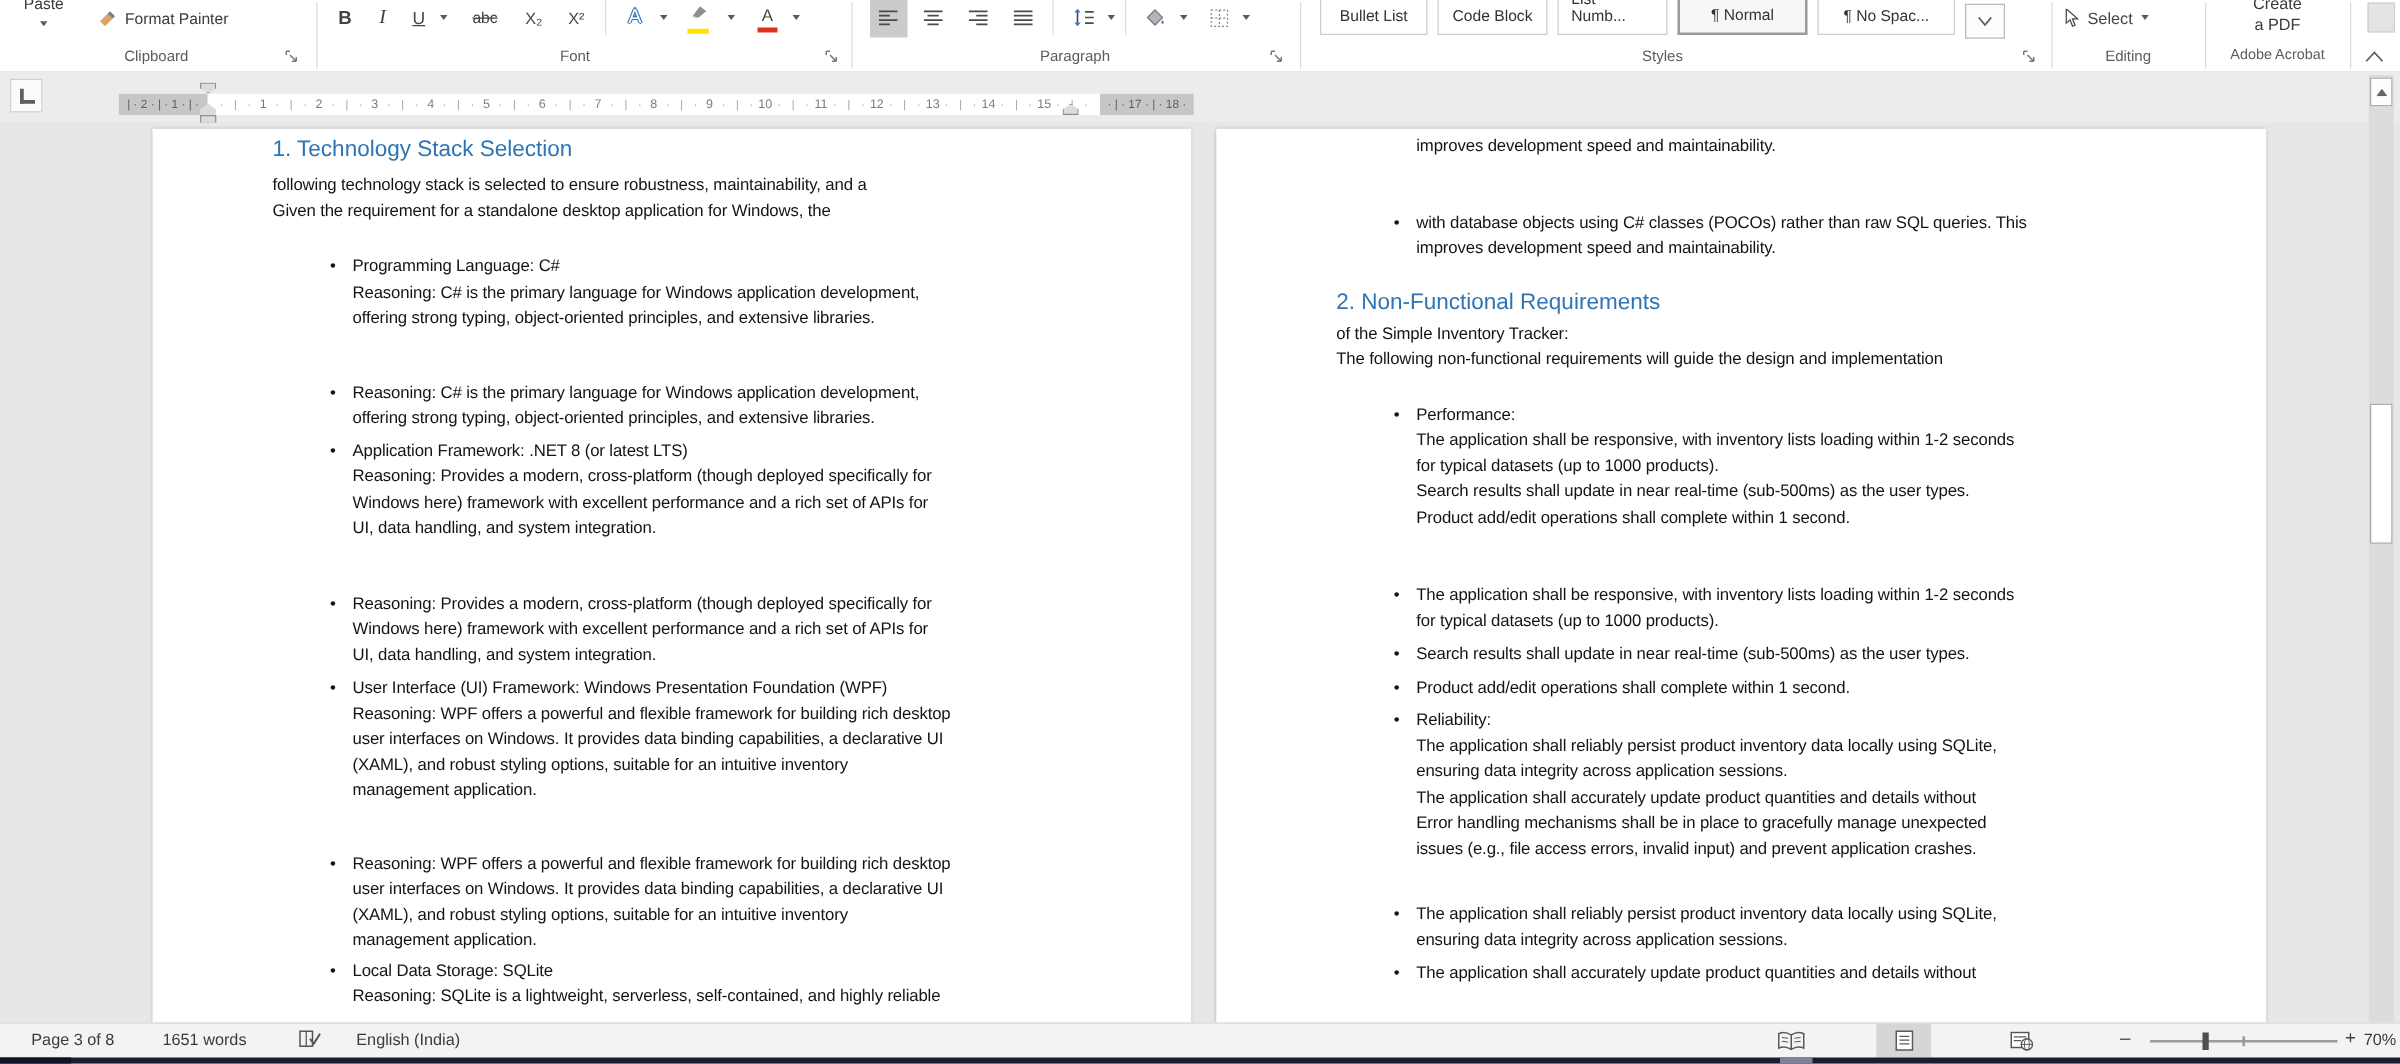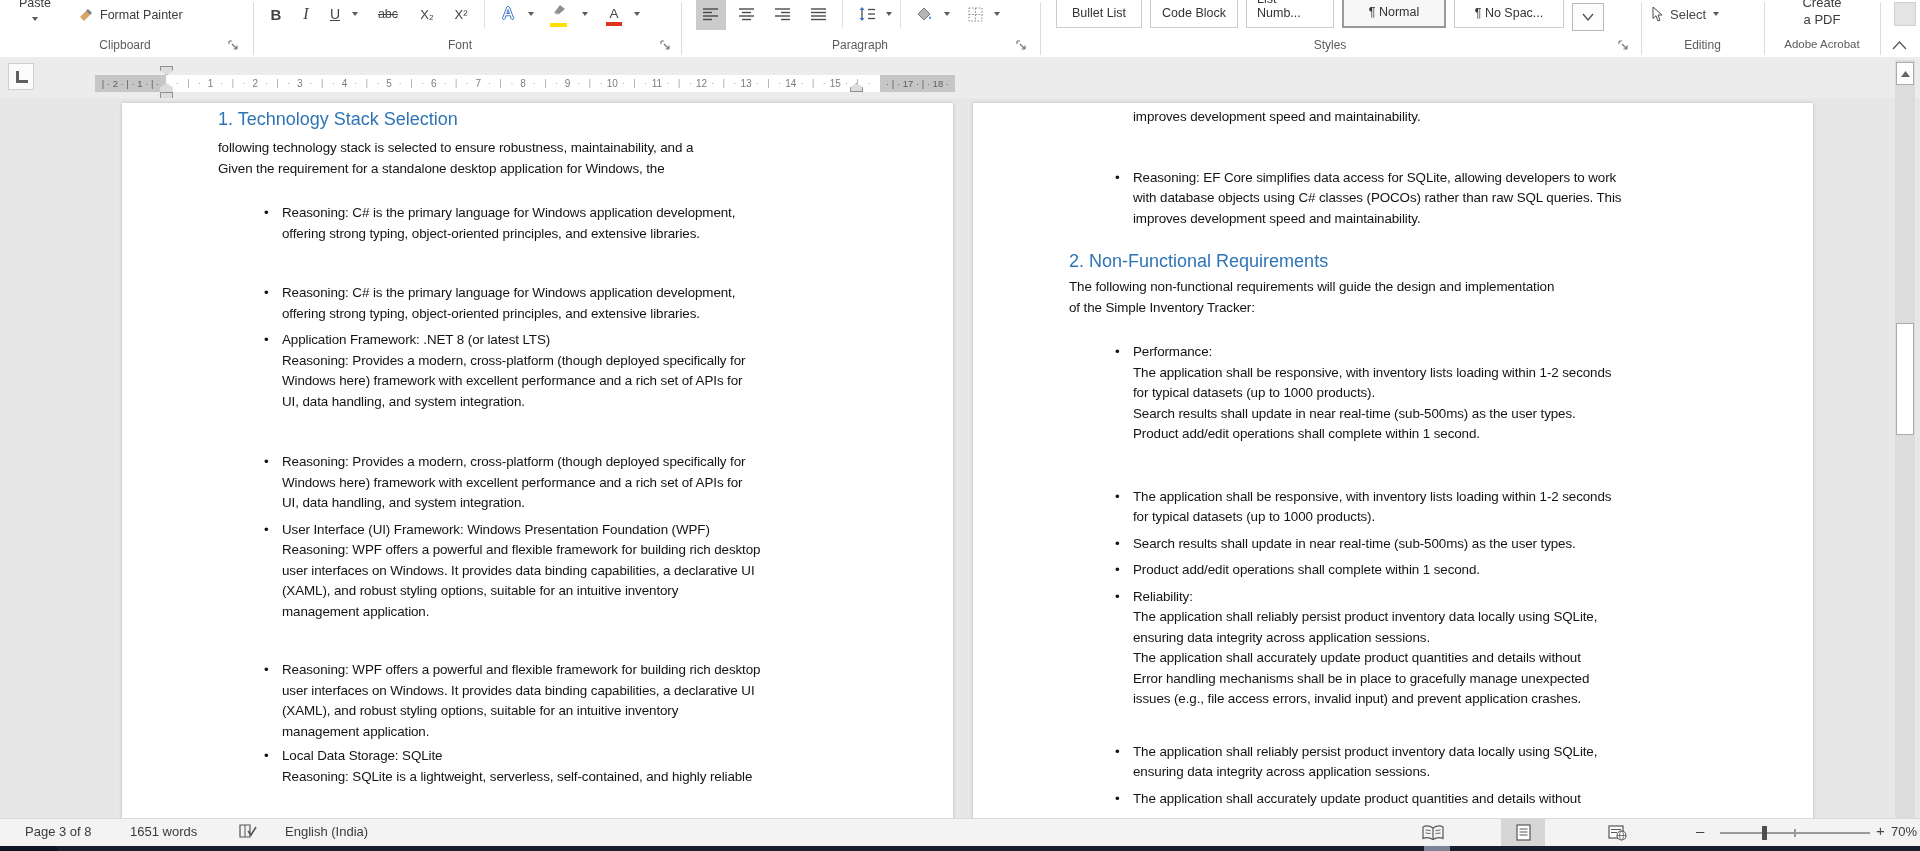--- a/index.html
+++ b/index.html
@@ -347,20 +347,21 @@
     <div class="page-inner" id="page-left">
         <div class="blk heading" style="margin-top: 4px;">
           <div class="ln">1. Technology Stack Selection</div>
         </div>
         <div class="blk para" style="margin-top: 7px;">
           <div class="ln">following technology stack is selected to ensure robustness, maintainability, and a</div>
           <div class="ln">Given the requirement for a standalone desktop application for Windows, the</div>
         </div>
         <div class="blk bullet" style="margin-top: 24px;">
           <span class="dot">•</span>
+          <div class="ln">Programming Language: C#</div>
           <div class="ln">Reasoning: C# is the primary language for Windows application development,</div>
           <div class="ln">offering strong typing, object-oriented principles, and extensive libraries.</div>
         </div>
         <div class="blk bullet" style="margin-top: 39px;">
           <span class="dot">•</span>
           <div class="ln">Reasoning: C# is the primary language for Windows application development,</div>
           <div class="ln">offering strong typing, object-oriented principles, and extensive libraries.</div>
         </div>
         <div class="blk bullet" style="margin-top: 6px;">
           <span class="dot">•</span>
@@ -397,30 +398,29 @@
         </div>
       </div>
   </div>
   <div class="page" style="left:973px;width:840px">
     <div class="page-inner" id="page-right">
         <div class="blk cont" style="margin-top: 4px;">
           <div class="ln">improves development speed and maintainability.</div>
         </div>
         <div class="blk bullet" style="margin-top: 40px;">
           <span class="dot">•</span>
-          <div class="ln">Reasoning: EF Core simplifies data access for SQLite, allowing developers to work</div>
           <div class="ln">with database objects using C# classes (POCOs) rather than raw SQL queries. This</div>
           <div class="ln">improves development speed and maintainability.</div>
         </div>
         <div class="blk heading" style="margin-top: 20px;">
           <div class="ln">2. Non-Functional Requirements</div>
         </div>
         <div class="blk para" style="margin-top: 4px;">
+          <div class="ln">of the Simple Inventory Tracker:</div>
           <div class="ln">The following non-functional requirements will guide the design and implementation</div>
-          <div class="ln">of the Simple Inventory Tracker:</div>
         </div>
         <div class="blk bullet" style="margin-top: 24px;">
           <span class="dot">•</span>
           <div class="ln">Performance:</div>
           <div class="ln">The application shall be responsive, with inventory lists loading within 1-2 seconds</div>
           <div class="ln">for typical datasets (up to 1000 products).</div>
           <div class="ln">Search results shall update in near real-time (sub-500ms) as the user types.</div>
           <div class="ln">Product add/edit operations shall complete within 1 second.</div>
         </div>
         <div class="blk bullet" style="margin-top: 42px;">

